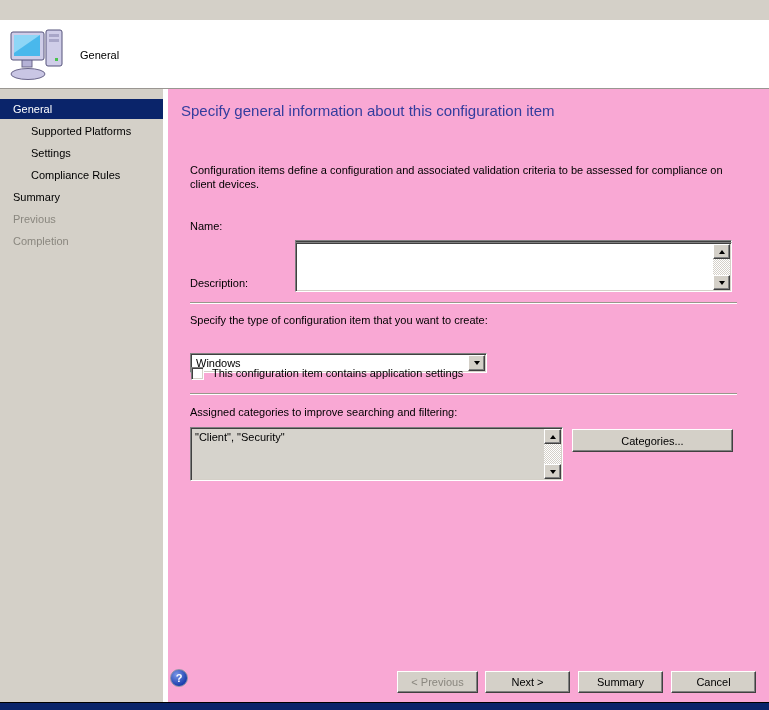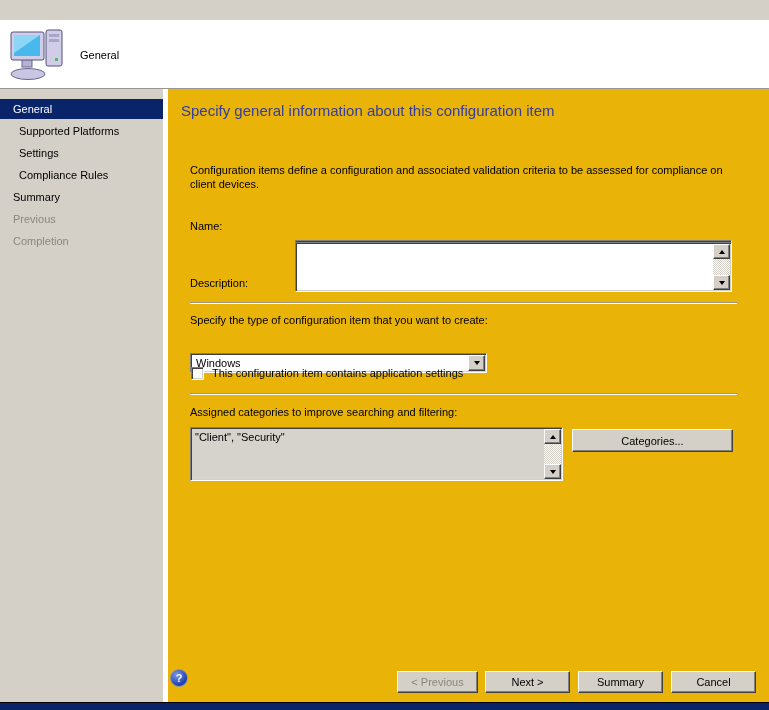--- a/index.html
+++ b/index.html
@@ -29,26 +29,26 @@
     background:#fff; border-bottom:1px solid #999691;
   }
   .header-icon { position:absolute; left:9px; top:7px; }
   .header-step { position:absolute; left:80px; top:29px; font-size:11px; }
   
   .sidebar {
     position:absolute; top:89px; left:0; width:163px; height:613px;
     background:#d4d0c8; padding-top:10px;
   }
   .side-item { height:20px; line-height:20px; padding-left:13px; margin-bottom:2px; white-space:nowrap; }
-  .side-item.indent { padding-left:19px; }
+  .side-item.indent { padding-left:31px; }
   .side-item.selected { background:#0a246a; color:#fff; }
   .side-item.disabled { color:#8a877f; }
   .vdivider { position:absolute; top:89px; left:163px; width:5px; height:613px; background:#ffffff; }
   
-  .main { position:absolute; top:89px; left:168px; width:601px; height:613px; background:#eab308; }
+  .main { position:absolute; top:89px; left:168px; width:601px; height:613px; background:#f9a8d4; }
   .page-title { position:absolute; left:13px; top:13px; font-size:15px; color:#333d9e; white-space:nowrap; }
   .intro { position:absolute; left:22px; top:74px; width:552px; line-height:14px; }
   .field-label { position:absolute; white-space:nowrap; }
   .lbl-name { left:22px; top:131px; }
   .lbl-desc { left:22px; top:156px;margin-top:32px; }
   .sunken {
     background:#fff; border:1px solid; border-color:#808080 #fff #fff #808080;
     box-shadow: inset 1px 1px 0 #404040, inset -1px -1px 0 #d4d0c8;
   }
   .name-input {

